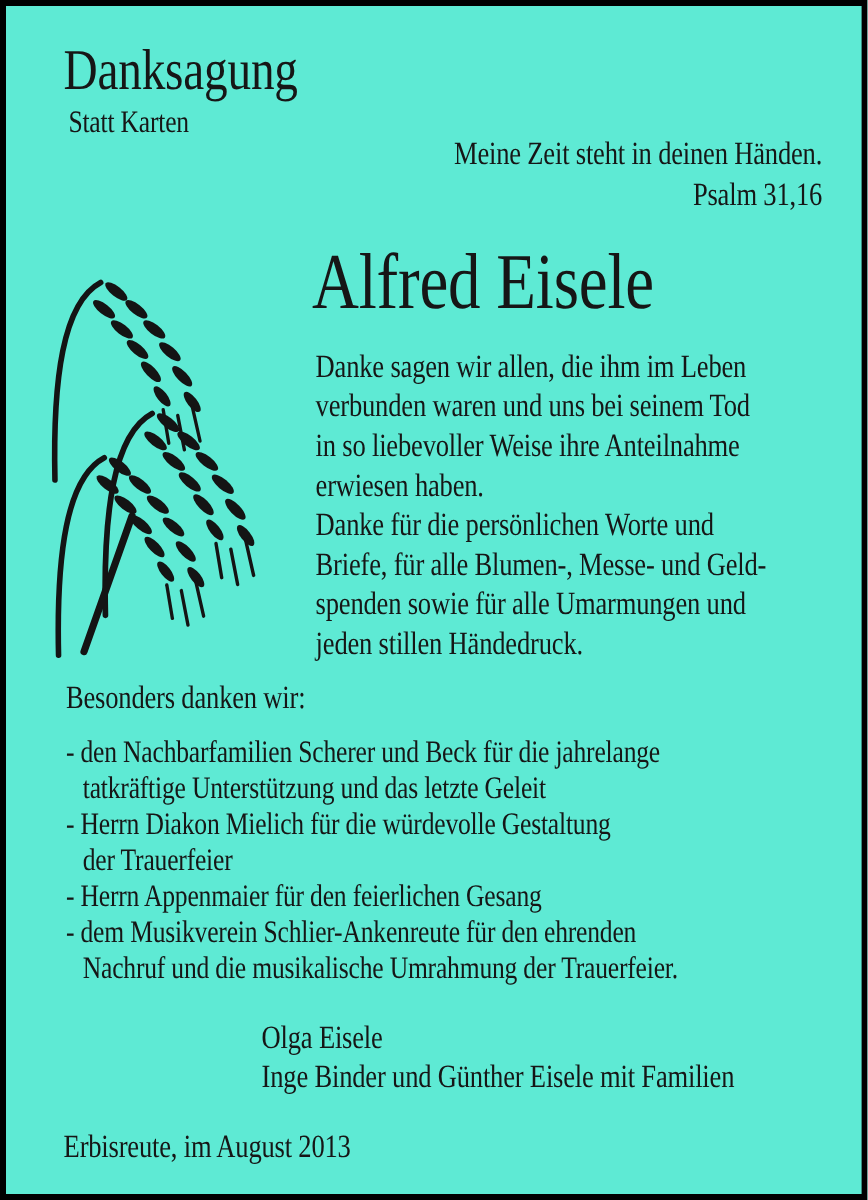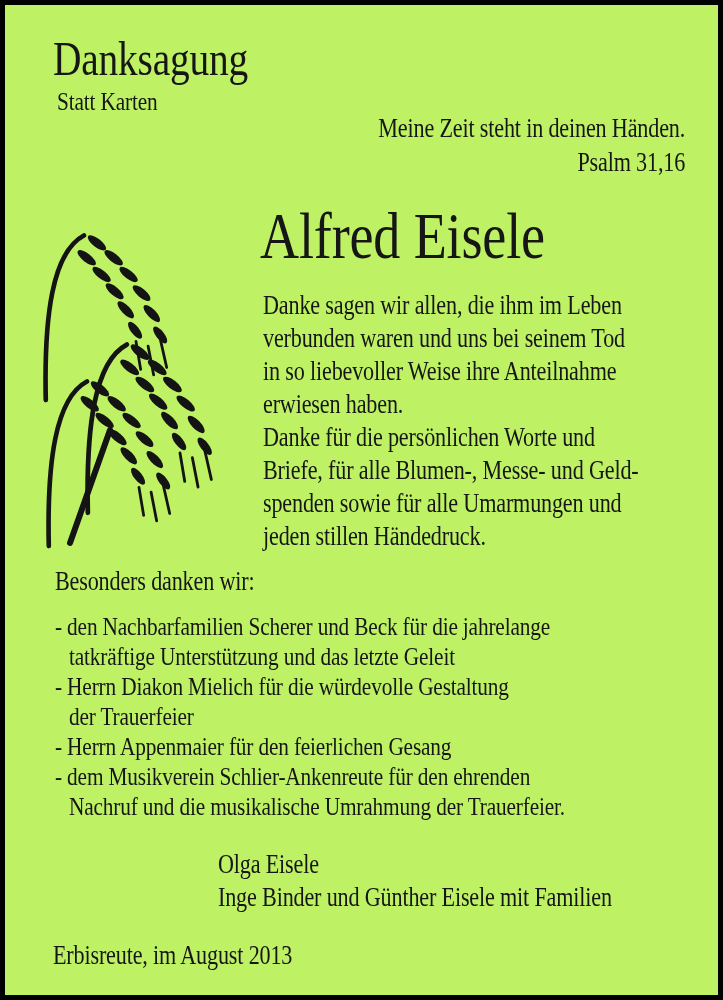--- a/index.html
+++ b/index.html
@@ -5,21 +5,21 @@
   html, body {
     margin: 0;
     padding: 0;
     background: #ffffff;
   }
   .page {
     position: relative;
     width: 723px;
     height: 1000px;
     box-sizing: border-box;
-    background: #bef264;
+    background: #5eead4;
     border: 5px solid #000000;
     overflow: hidden;
     font-family: "Liberation Serif", serif;
     color: #161616;
   }
   .abs { position: absolute; }
   
   .sq  { transform: scaleX(0.82); transform-origin: 0 0; white-space: nowrap; letter-spacing: -0.2px; }
   .sqr { transform: scaleX(0.82); transform-origin: 100% 0; white-space: nowrap; letter-spacing: -0.2px; }
 

